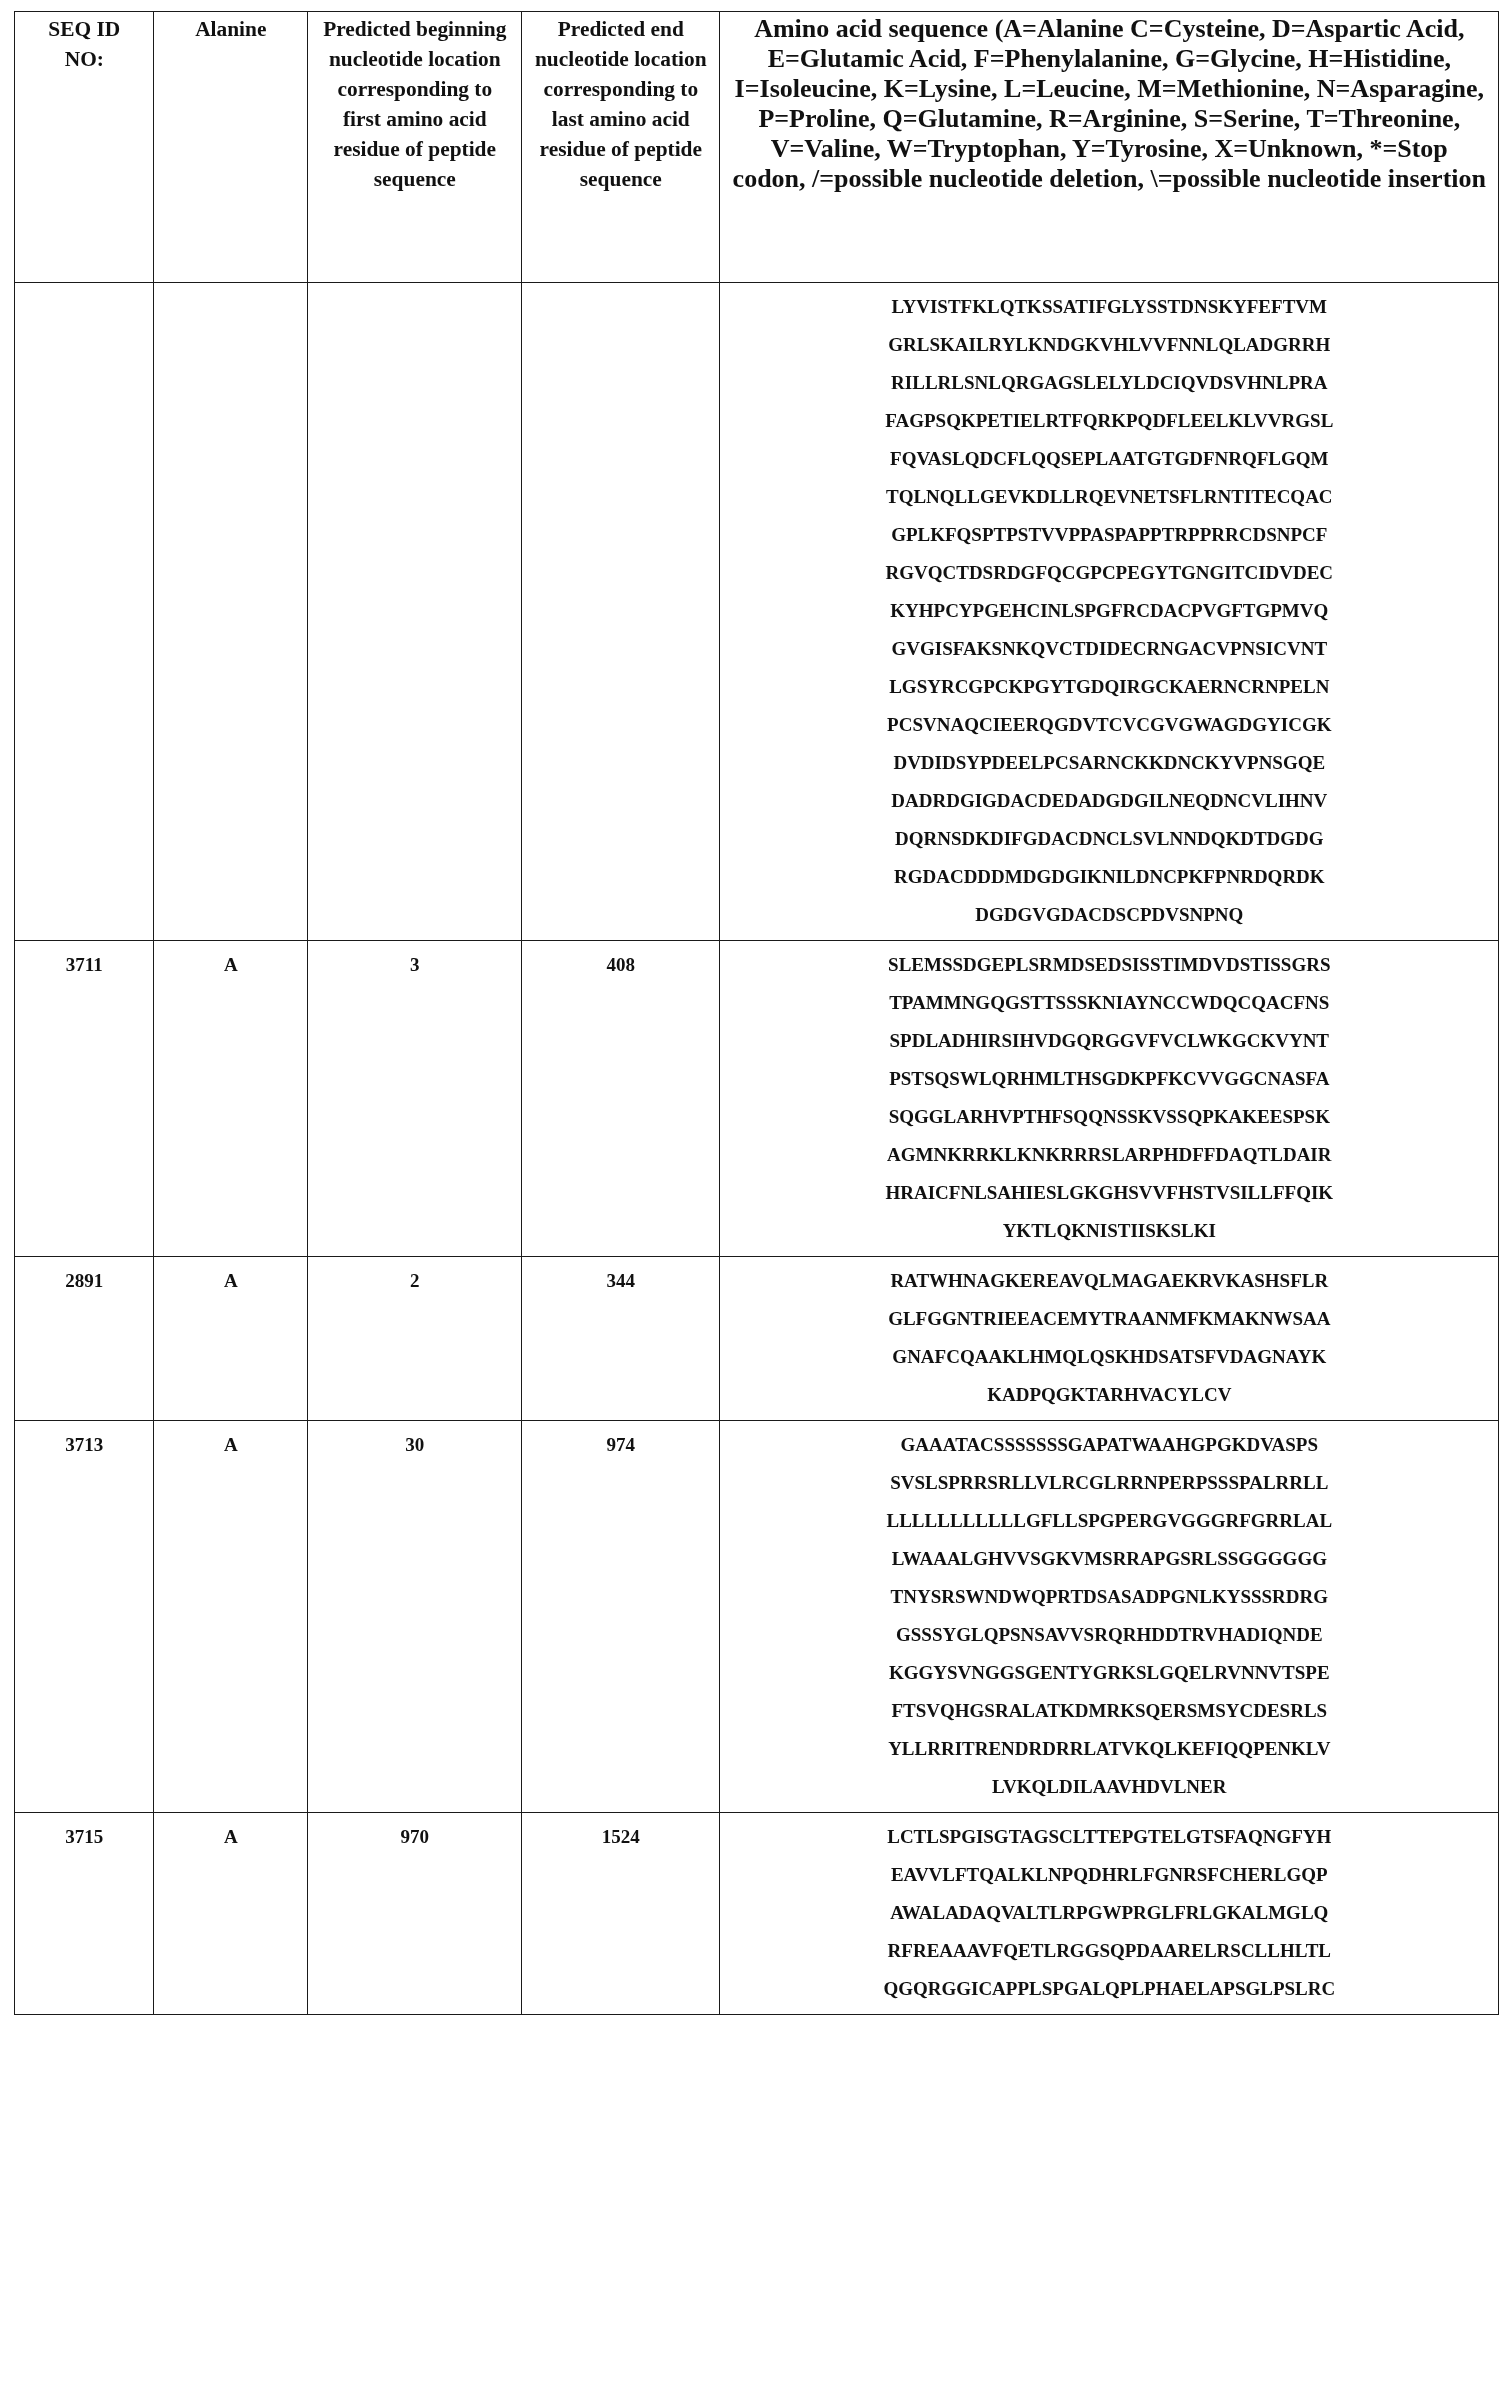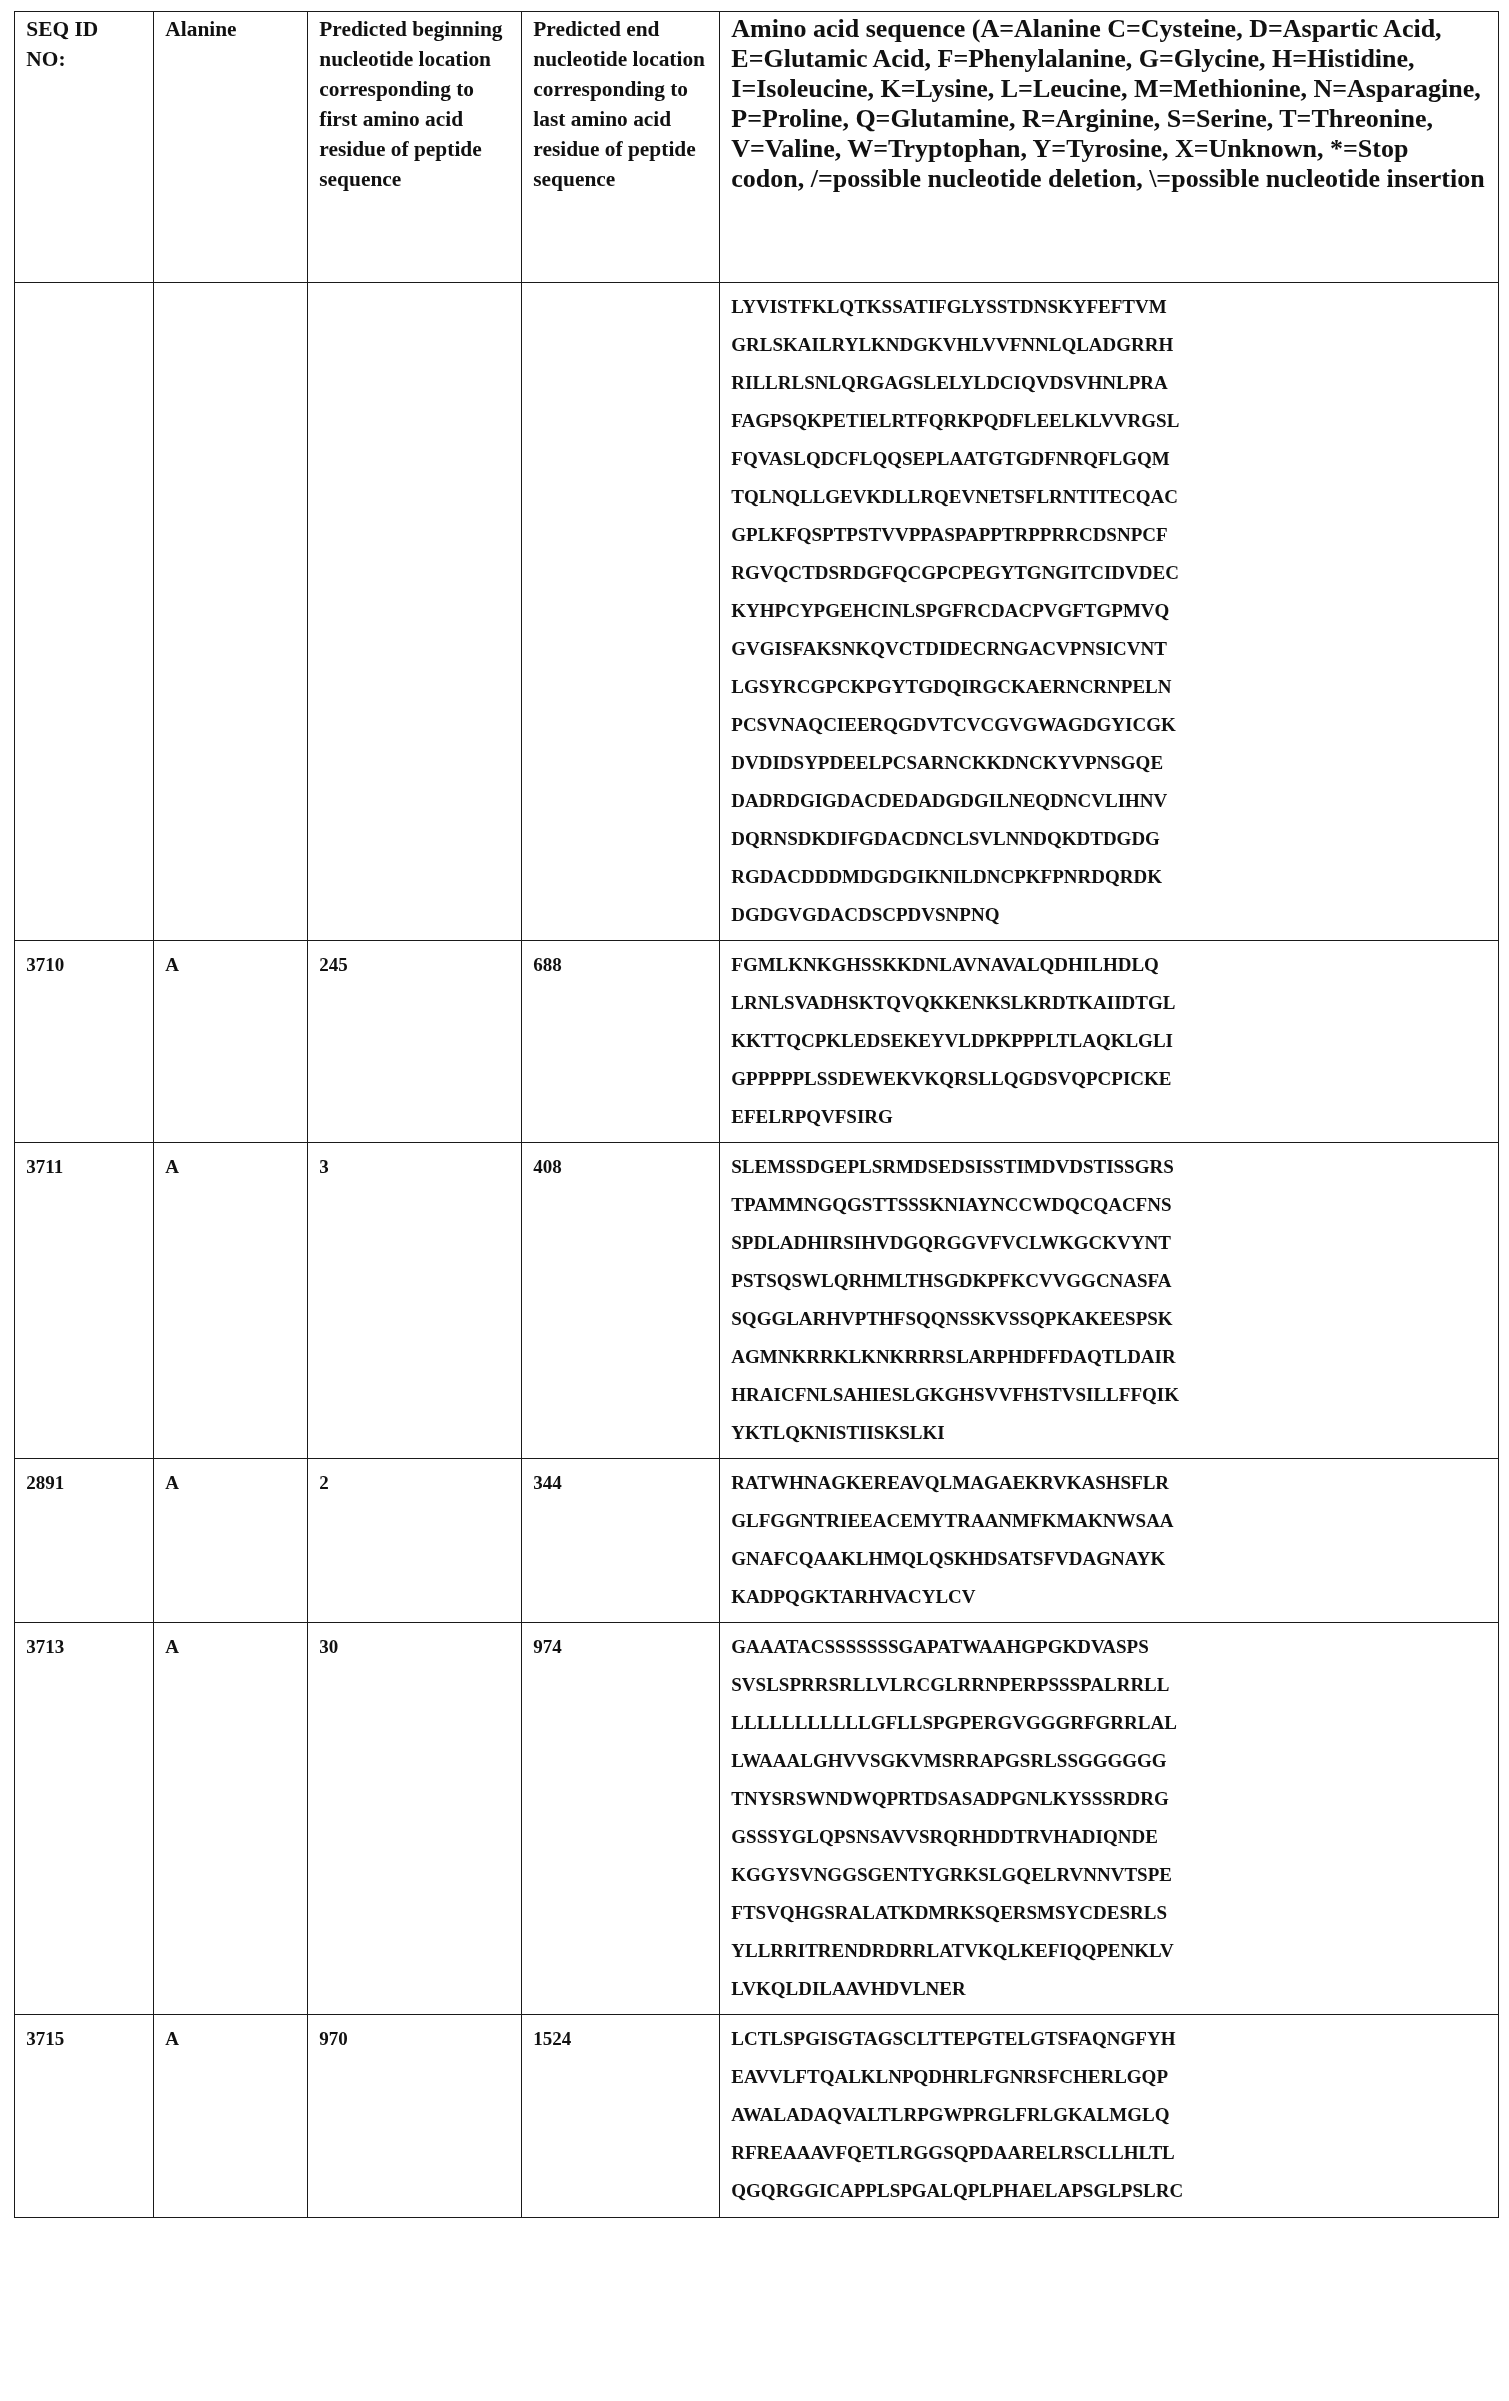--- a/index.html
+++ b/index.html
@@ -16,21 +16,21 @@
       left: 14.3px;
       top: 11px;
       width: 1484px;
       border-collapse: collapse;
       table-layout: fixed;
     }
     table.seq-table th,
     table.seq-table td {
       border: 1.6px solid #1a1a1a;
       vertical-align: top;
-      text-align: left;
+      text-align: center;
       padding: 4.8px 11px 6.3px 11px;
       margin-top: 26px;
     }
     table.seq-table th {
       font-weight: bold;
       font-size: 21.4px;
       line-height: 30px;
       padding-top: 1.6px;
       padding-bottom: 4.8px;
     }
@@ -97,31 +97,20 @@
 KYHPCYPGEHCINLSPGFRCDACPVGFTGPMVQ
 GVGISFAKSNKQVCTDIDECRNGACVPNSICVNT
 LGSYRCGPCKPGYTGDQIRGCKAERNCRNPELN
 PCSVNAQCIEERQGDVTCVCGVGWAGDGYICGK
 DVDIDSYPDEELPCSARNCKKDNCKYVPNSGQE
 DADRDGIGDACDEDADGDGILNEQDNCVLIHNV
 DQRNSDKDIFGDACDNCLSVLNNDQKDTDGDG
 RGDACDDDMDGDGIKNILDNCPKFPNRDQRDK
 DGDGVGDACDSCPDVSNPNQ</td>
     </tr>
-    <tr class="r2">
-      <td>3710</td>
-      <td>A</td>
-      <td>245</td>
-      <td>688</td>
-      <td class="seq-cell">FGMLKNKGHSSKKDNLAVNAVALQDHILHDLQ
-LRNLSVADHSKTQVQKKENKSLKRDTKAIIDTGL
-KKTTQCPKLEDSEKEYVLDPKPPPLTLAQKLGLI
-GPPPPPLSSDEWEKVKQRSLLQGDSVQPCPICKE
-EFELRPQVFSIRG</td>
-    </tr>
     <tr class="r3">
       <td>3711</td>
       <td>A</td>
       <td>3</td>
       <td>408</td>
       <td class="seq-cell">SLEMSSDGEPLSRMDSEDSISSTIMDVDSTISSGRS
 TPAMMNGQGSTTSSSKNIAYNCCWDQCQACFNS
 SPDLADHIRSIHVDGQRGGVFVCLWKGCKVYNT
 PSTSQSWLQRHMLTHSGDKPFKCVVGGCNASFA
 SQGGLARHVPTHFSQQNSSKVSSQPKAKEESPSK

